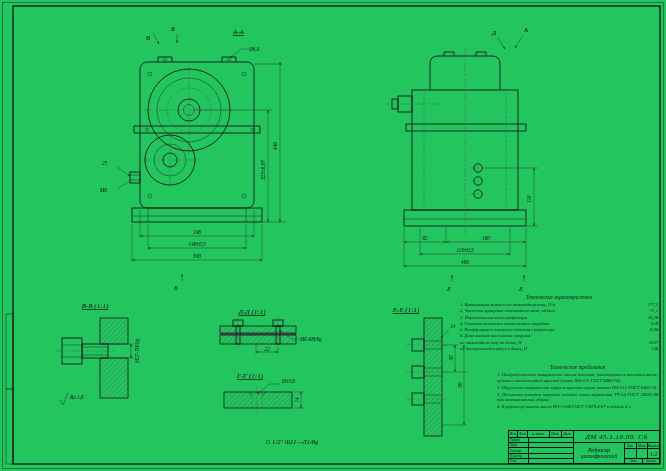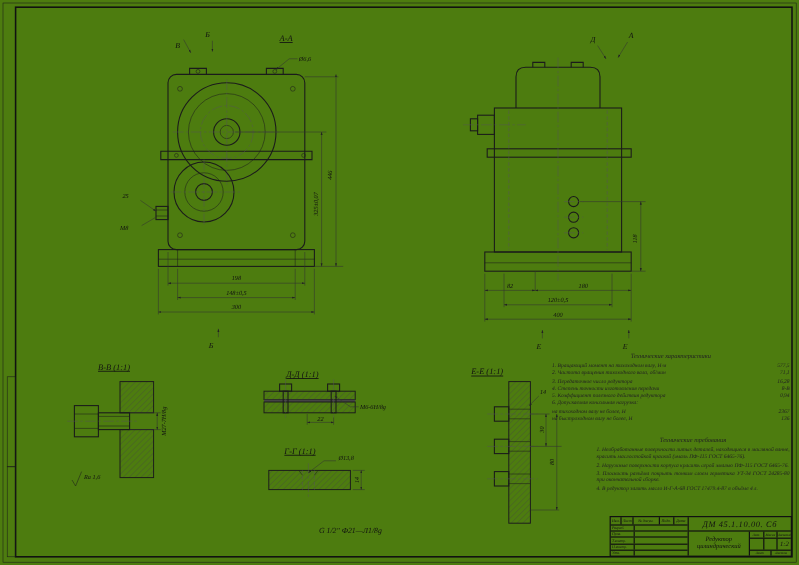--- a/index.html
+++ b/index.html
@@ -1,18 +1,18 @@
 <!DOCTYPE html>
 <html><head>
 <meta charset="utf-8">
 <style>
   html,body { margin:0; padding:0; background:#c9c9c4; }
   .sheet {
     position:relative; width:666px; height:471px;
-    background:#4d7c0f; overflow:hidden;
+    background:#22c55e; overflow:hidden;
     font-family:"Liberation Serif", serif;
   }
   svg text { font-family:"Liberation Serif", serif; font-style:italic; fill:#111; }
   .t5 { font-size:5.2px; }
   .t6 { font-size:6.5px; }
   .lbl { font-size:7px; text-decoration:underline; }
   .ol { fill:none; stroke:#1b1b1b; stroke-width:0.9; }
   .frame { fill:none; stroke:#111; stroke-width:1.3; }
   .tl { fill:none; stroke:#1b1b1b; stroke-width:0.45; }
   .ht { fill:url(#hatch); stroke:#1b1b1b; stroke-width:0.8; }

